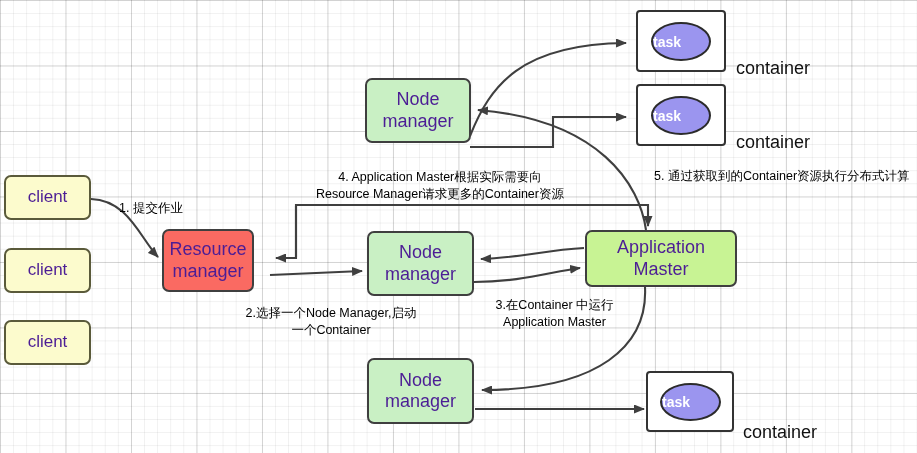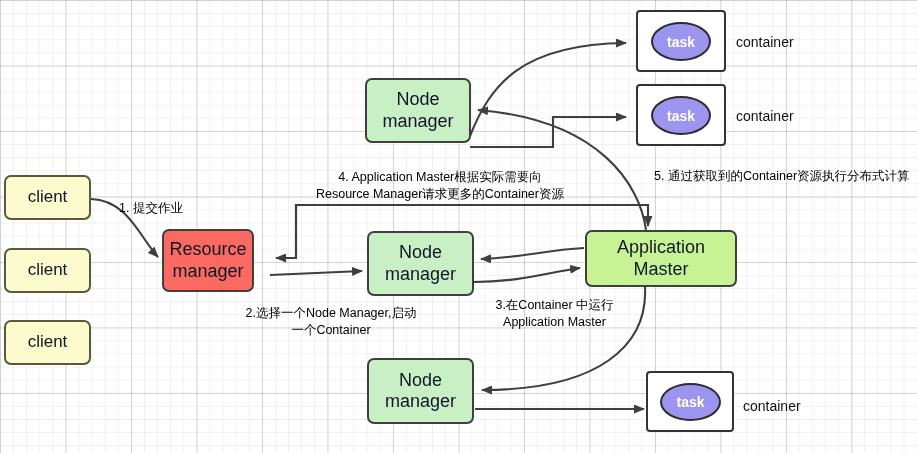--- a/index.html
+++ b/index.html
@@ -15,40 +15,40 @@
       linear-gradient(to bottom, rgba(0,0,0,0.13) 1px, transparent 1px);
     background-size:13.1px 13.1px, 13.1px 13.1px, 65.5px 65.5px, 65.5px 65.5px;
     background-position:0 0,0 0,0 0,0 0;
     overflow:hidden;
   }
   svg.layer{position:absolute;left:0;top:0;width:917px;height:453px;overflow:visible;}
   .nodebox{
     position:absolute;box-sizing:border-box;
     border:2px solid #3f3f3f;border-radius:7px;
     display:flex;align-items:center;justify-content:center;
-    text-align:center;line-height:1.18;color:#0f172a;
+    text-align:center;line-height:1.18;color:#4c1d95;
     white-space:pre-line;
   }
   .client-box{background:#FCFBCD;border-color:#5a5a3a;font-size:17px;}
   .rm-box{background:#FA6A62;border-color:#3f3f3f;font-size:18px;}
   .nm-box{background:#C9F0C4;border-color:#3f3f3f;font-size:18px;}
   .am-box{background:#C8F394;border-color:#3f3f3f;font-size:18px;}
   .container-box{background:#ffffff;border-color:#333;border-radius:4px;border-width:2px;}
   .task-oval{
     position:absolute;box-sizing:border-box;
     background:#9B95EF;border:2px solid #2b2b2b;border-radius:50%;
-    display:flex;align-items:center;justify-content:center;
+    display:flex;align-items:center;justify-content:flex-start;
     color:#ffffff;font-weight:bold;font-size:14px;
   }
   .lbl{
     position:absolute;color:#000;font-size:12.5px;line-height:1.32;
     white-space:pre-line;
   }
   .lbl-c{text-align:center;}
-  .cap{position:absolute;font-size:14px;color:#111;}
+  .cap{position:absolute;font-size:18px;color:#111;margin-top:24px;}
 </style>
 </head>
 <body>
 
 <div id="canvas">
 
   <svg class="layer" viewBox="0 0 917 453">
     <defs>
       <marker id="ah" markerWidth="11" markerHeight="9" refX="10" refY="4.5" orient="auto" markerUnits="userSpaceOnUse">
         <path d="M0,0 L11,4.5 L0,9 z" fill="#3f3f3f"></path>

